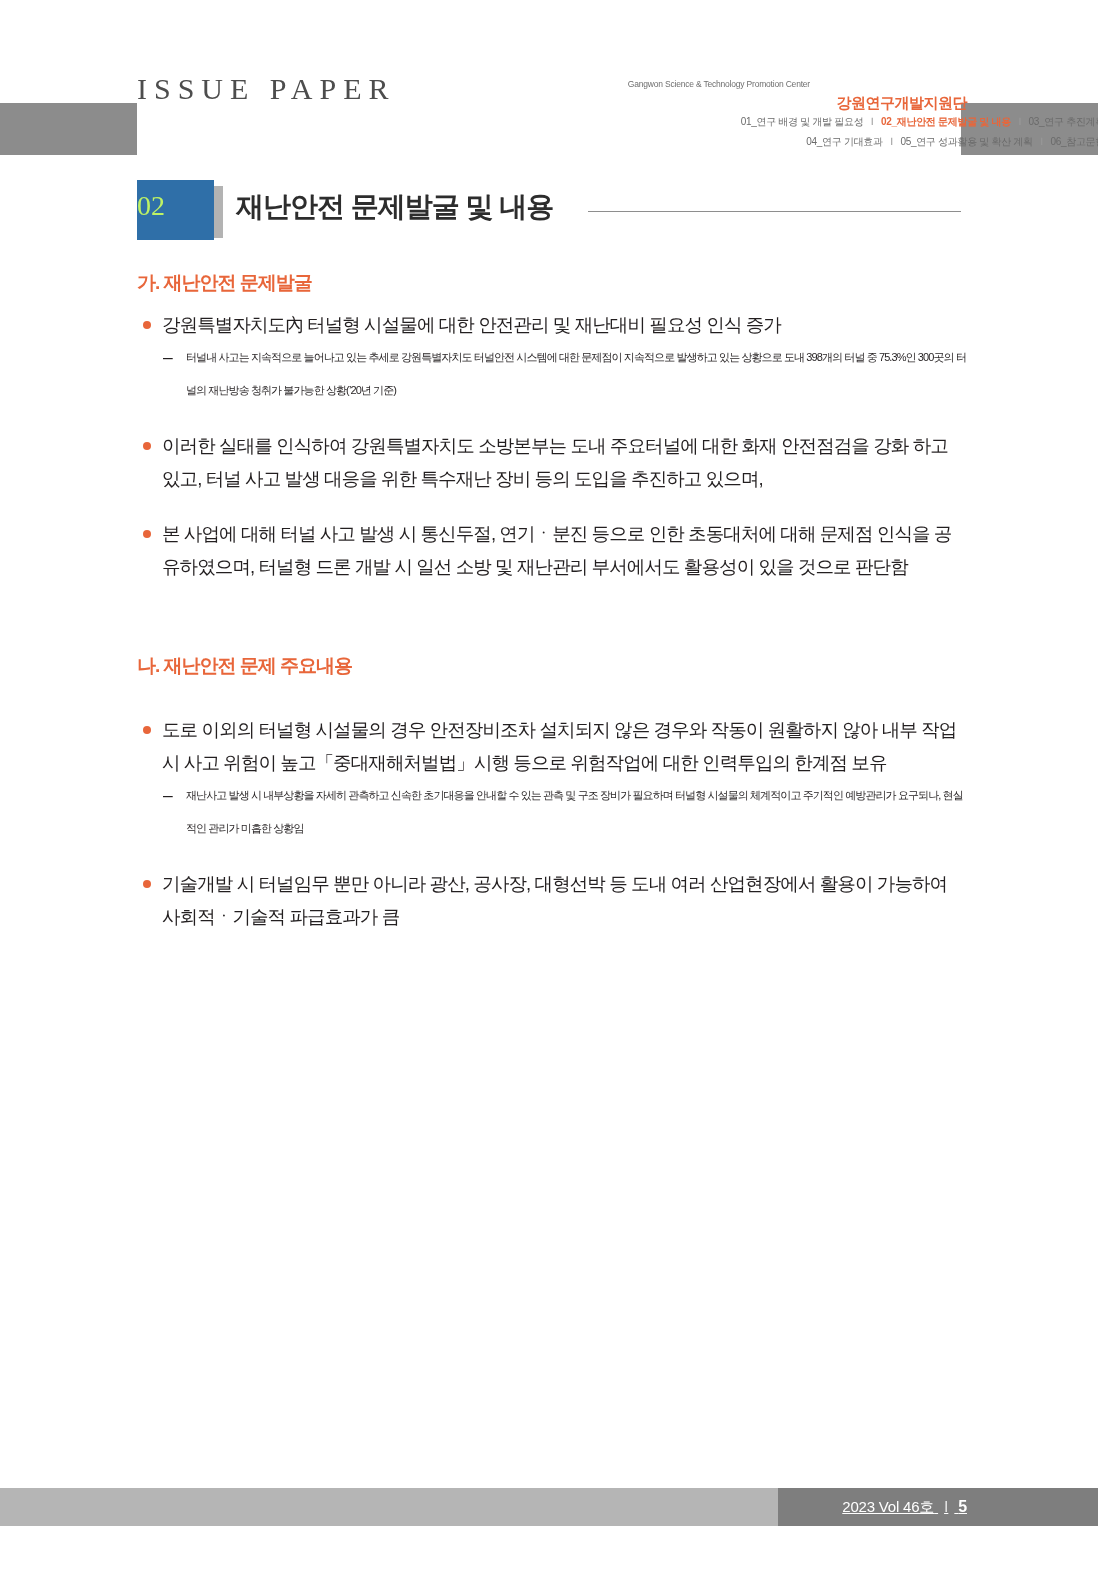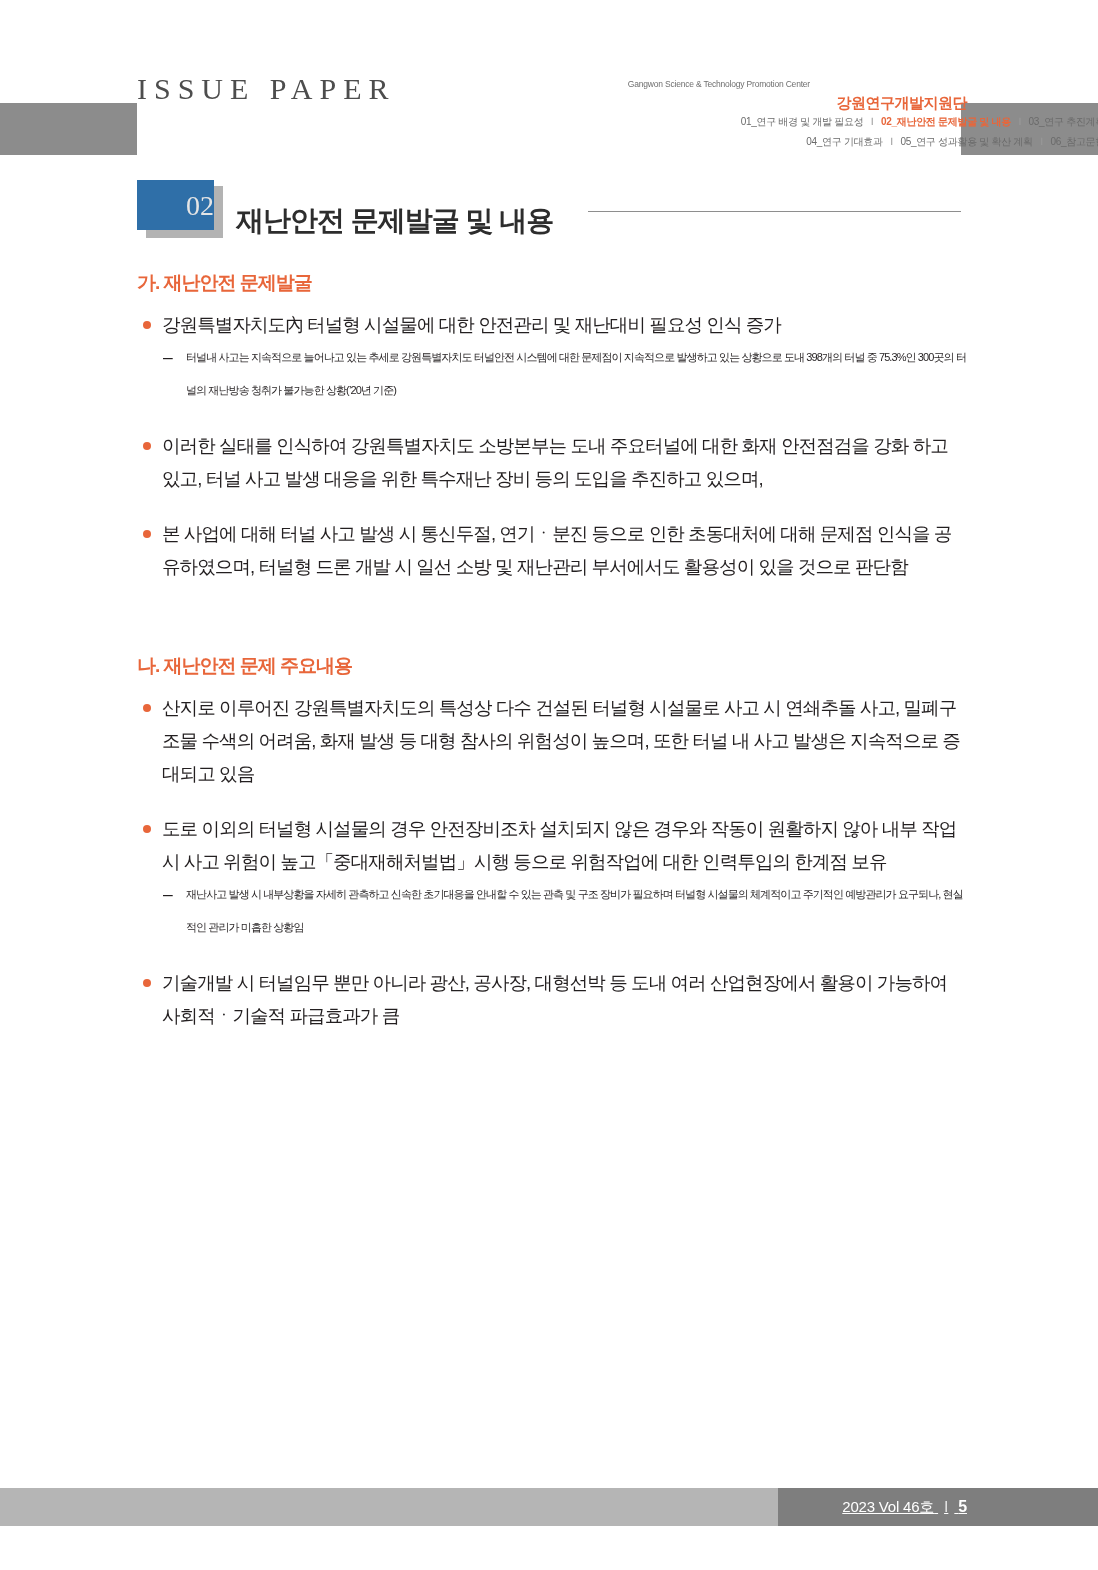--- a/index.html
+++ b/index.html
@@ -83,38 +83,37 @@
     left: 146px;
     width: 77px;
     height: 52px;
     background: #b3b3b3;
   }
   .sec-badge {
     position: absolute;
     top: 180px;
     left: 137px;
     width: 77px;
-    height: 50px;
+    height: 60px;
     background: #2e6da4;
     background: #2f6fa8;
-    color: #e5e5e5;
+    color: #bef264;
     font-size: 28px;
     font-family: "Liberation Serif", serif;
-    text-align: right;
+    text-align: left;
     line-height: 52px;
   }
   .sec-title {
     position: absolute;
     top: 188px;
     left: 236px;
     font-size: 28px;
     font-weight: bold;
     color: #2d2d2d;
     letter-spacing: -1px;
-    margin-top: 14px;
   }
   .sec-rule {
     position: absolute;
     top: 211px;
     left: 588px;
     width: 373px;
     height: 1px;
     background: #8e8e8e;
   }
 
@@ -242,21 +241,20 @@
   <div class="gap-md"></div>
   <div class="bullet-item">이러한 실태를 인식하여 강원특별자치도 소방본부는 도내 주요터널에 대한 화재 안전점검을 강화 하고 있고, 터널 사고 발생 대응을 위한 특수재난 장비 등의 도입을 추진하고 있으며,</div>
   <div class="gap-md"></div>
   <div class="bullet-item">본 사업에 대해 터널 사고 발생 시 통신두절, 연기ㆍ분진 등으로 인한 초동대처에 대해 문제점 인식을 공유하였으며, 터널형 드론 개발 시 일선 소방 및 재난관리 부서에서도 활용성이 있을 것으로 판단함</div>
 
   <div class="gap-lg"></div>
   <div class="gap-md"></div>
 
   <div class="sub-head">나. 재난안전 문제 주요내용</div>
 
-  <div class="bullet-item">산지로 이루어진 강원특별자치도의 특성상 다수 건설된 터널형 시설물로 사고 시 연쇄추돌 사고, 밀폐구조물 수색의 어려움, 화재 발생 등 대형 참사의 위험성이 높으며, 또한 터널 내 사고 발생은 지속적으로 증대되고 있음</div>
   <div class="gap-md"></div>
   <div class="bullet-item">도로 이외의 터널형 시설물의 경우 안전장비조차 설치되지 않은 경우와 작동이 원활하지 않아 내부 작업 시 사고 위험이 높고「중대재해처벌법」시행 등으로 위험작업에 대한 인력투입의 한계점 보유</div>
   <div class="dash-item">재난사고 발생 시 내부상황을 자세히 관측하고 신속한 초기대응을 안내할 수 있는 관측 및 구조 장비가 필요하며 터널형 시설물의 체계적이고 주기적인 예방관리가 요구되나, 현실적인 관리가 미흡한 상황임</div>
   <div class="gap-md"></div>
   <div class="bullet-item">기술개발 시 터널임무 뿐만 아니라 광산, 공사장, 대형선박 등 도내 여러 산업현장에서 활용이 가능하여 사회적ㆍ기술적 파급효과가 큼</div>
 
 </div>
 
 <div class="footer-band"></div>
 <div class="footer-dark"></div>

